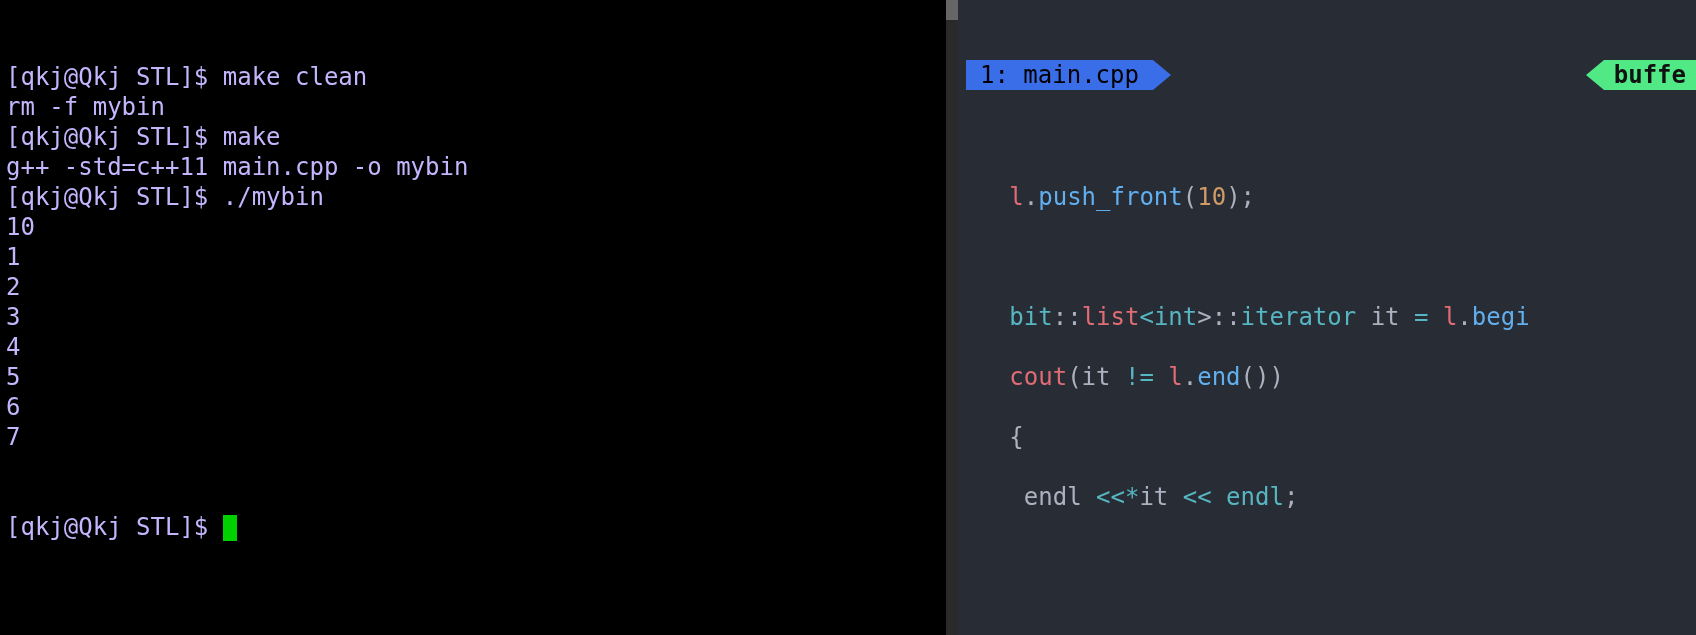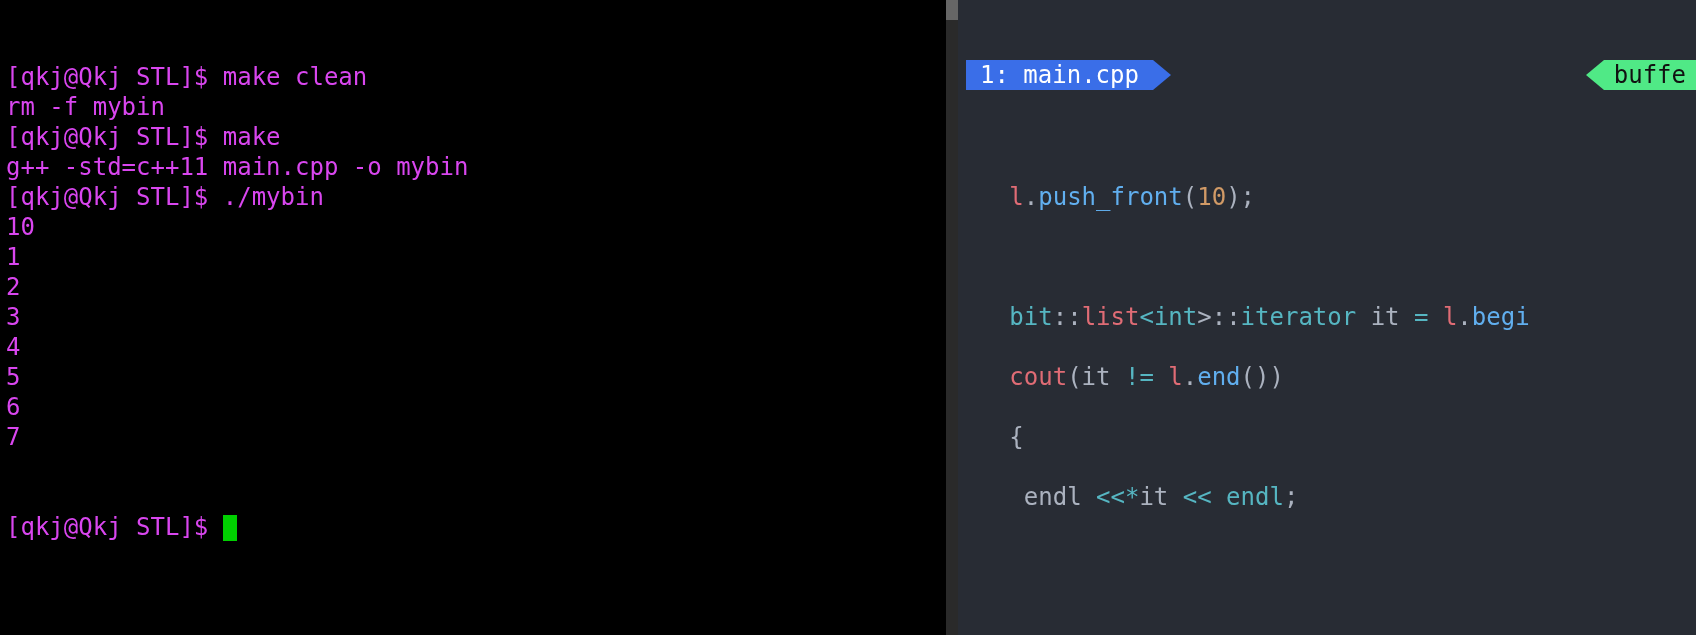--- a/index.html
+++ b/index.html
@@ -15,21 +15,21 @@
   }
   .split {
     display: flex;
     width: 100%;
     height: 100%;
   }
   .left {
     width: 958px;
     height: 100%;
     background: #000;
-    color: #d946ef;
+    color: #c4b5fd;
     white-space: pre;
     padding-left: 6px;
     padding-top: 2px;
     position: relative;
   }
   .scrollbar {
     position: absolute;
     right: 0;
     top: 0;
     width: 12px;
@@ -54,21 +54,21 @@
     padding-left: 8px;
   }
   .tabbar {
     display: flex;
     height: 30px;
     align-items: stretch;
     background: #282c34;
   }
   .tab {
     background: #3a6ee8;
-    color: #ffffff;
+    color: #000000;
     padding: 0 14px;
     display: flex;
     align-items: center;
     position: relative;
     height: 30px;
   }
   .tab::after {
     content: "";
     position: absolute;
     right: -18px;
@@ -81,20 +81,21 @@
   }
   .tab-right {
     margin-left: auto;
     background: #50e986;
     color: #111;
     padding: 0 10px;
     display: flex;
     align-items: center;
     position: relative;
     height: 30px;
+    font-weight: bold;
   }
   .tab-right::before {
     content: "";
     position: absolute;
     left: -18px;
     top: 0;
     width: 0;
     height: 0;
     border-top: 15px solid transparent;
     border-bottom: 15px solid transparent;

